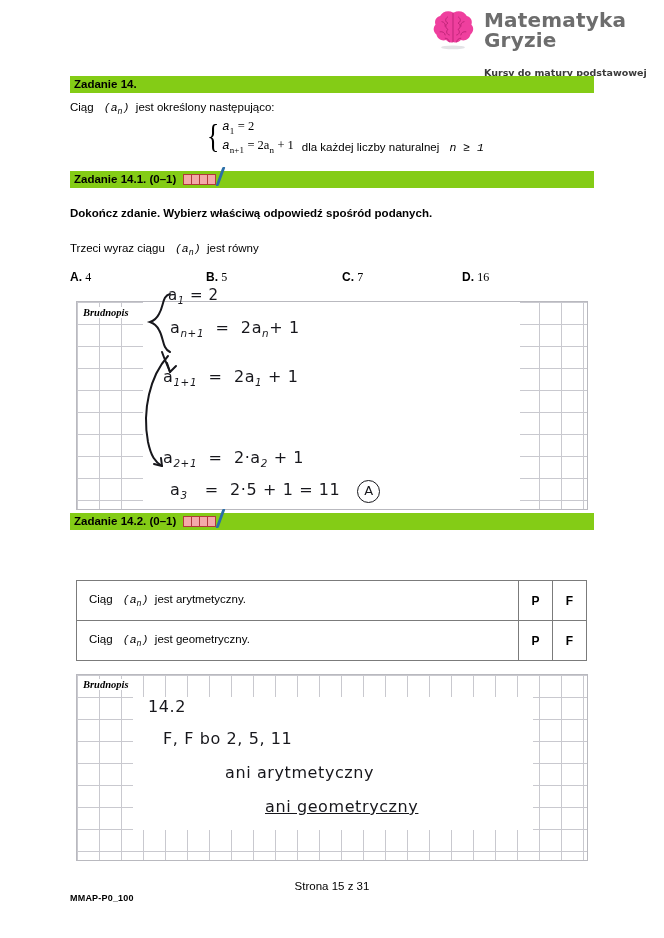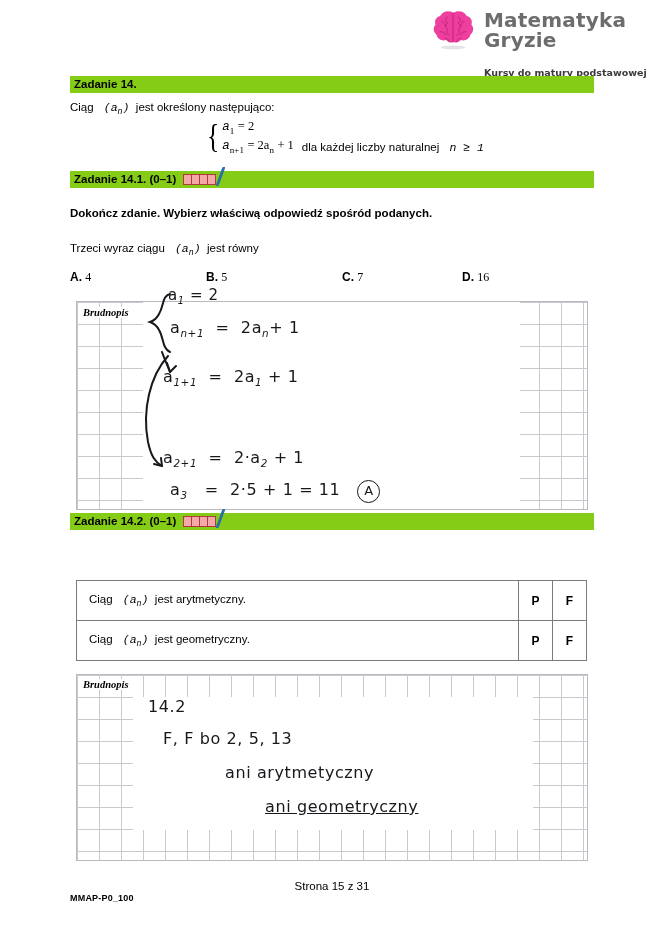--- a/index.html
+++ b/index.html
@@ -266,20 +266,20 @@
       <td class="pf-c">F</td>
     </tr>
   </tbody>
     </table>
 
   <div class="grid" style="left:76px;top:674px;width:512px;height:187px;"></div>
   <div class="mask" style="left:133px;top:697px;width:400px;height:133px;"></div>
   <div class="grid-label" style="left:81px;top:679px;">Brudnopis</div>
 
   <div class="hw" style="left:148px;top:697px;font-size:16px;">14.2</div>
-  <div class="hw" style="left:163px;top:729px;font-size:16px;">F, F        bo        2, 5, 13</div>
+  <div class="hw" style="left:163px;top:729px;font-size:16px;">F, F        bo        2, 5, 11</div>
   <div class="hw" style="left:225px;top:763px;font-size:16px;">ani     arytmetyczny</div>
   <div class="hw" style="left:265px;top:797px;font-size:16px;text-decoration:underline;">ani    geometryczny</div>
 
   <div class="foot-page">Strona 15 z 31</div>
   <div class="foot-code">MMAP-P0_100</div>
 
 </div>
 
 </body></html>

